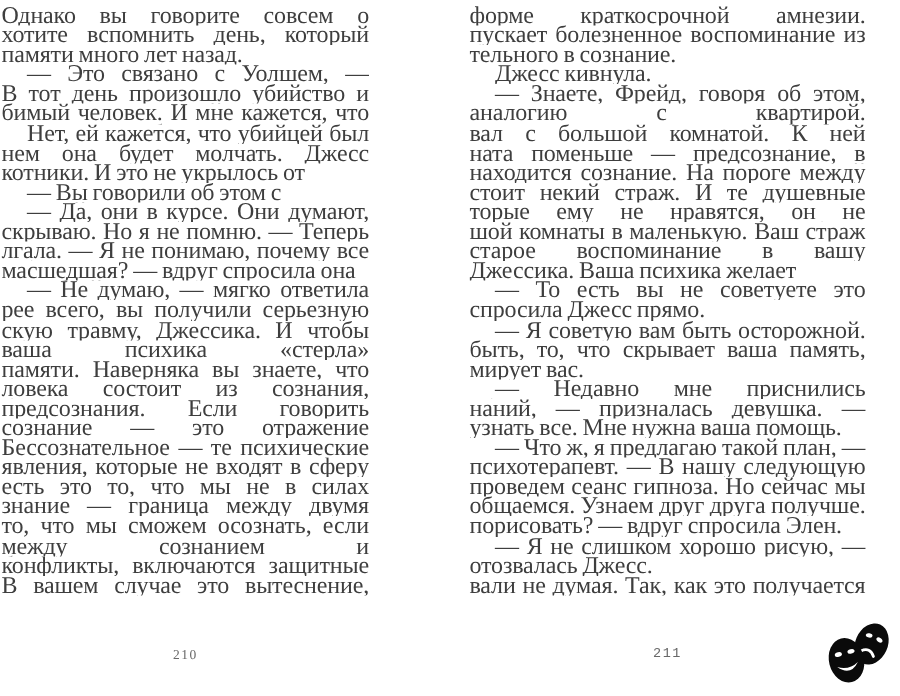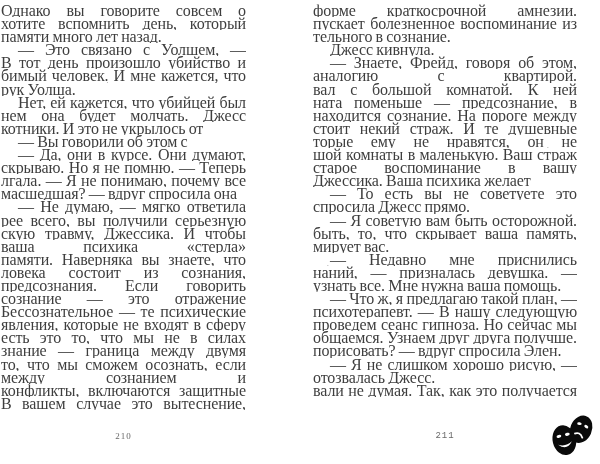--- a/index.html
+++ b/index.html
@@ -31,21 +31,20 @@
 
 <div class="screen">
 
   <div class="page-text left" id="left-page-text">
       <div class="line">Однако вы говорите совсем о другом. О том, что</div>
       <div class="line">хотите вспомнить день, который исчез из вашей</div>
       <div class="line end">памяти много лет назад.</div>
       <div class="line ind">— Это связано с Уолшем, — соврала Джесс. —</div>
       <div class="line">В тот день произошло убийство и пропал мой лю-</div>
       <div class="line">бимый человек. И мне кажется, что это будет дело</div>
-      <div class="line end">рук Уолша.</div>
       <div class="line ind">Нет, ей кажется, что убийцей был Брент. Но о</div>
       <div class="line">нем она будет молчать. Джесс вцепилась в подло-</div>
       <div class="line end">котники. И это не укрылось от взгляда Элен.</div>
       <div class="line end ind">— Вы говорили об этом с полицейскими?</div>
       <div class="line ind">— Да, они в курсе. Они думают, что я что-то</div>
       <div class="line">скрываю. Но я не помню. — Теперь Джесс не</div>
       <div class="line">лгала. — Я не понимаю, почему все забыла. Я су-</div>
       <div class="line end">масшедшая? — вдруг спросила она с улыбкой.</div>
       <div class="line ind">— Не думаю, — мягко ответила Элен. — Ско-</div>
       <div class="line">рее всего, вы получили серьезную психологиче-</div>

